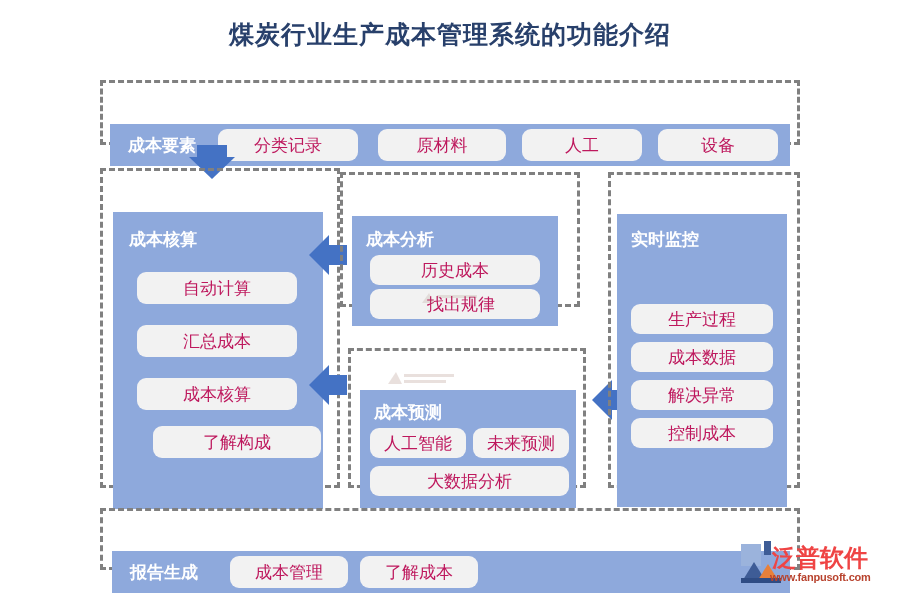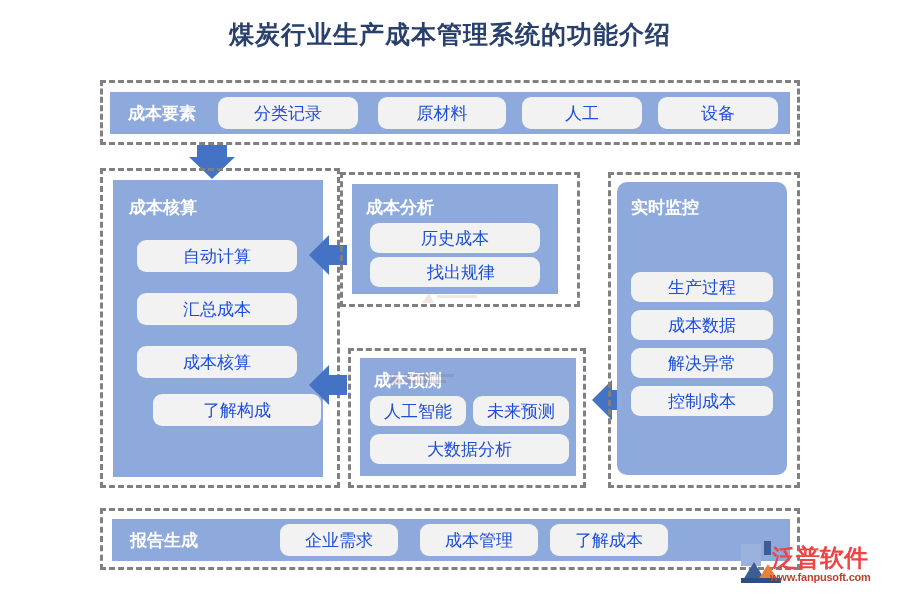--- a/index.html
+++ b/index.html
@@ -41,34 +41,35 @@
     border: 3px dashed #808080;
     box-sizing: border-box;
     background: transparent;
   }
 
   
   .panel {
     position: absolute;
     background: #8EA9DC;
     box-sizing: border-box;
+    margin-top: 32px;
   }
 
   .panel-title {
     color: #FFFFFF;
     font-weight: bold;
     font-size: 17px;
     white-space: nowrap;
   }
 
   
   .chip {
     background: #F2F2F2;
     border-radius: 9px;
-    color: #1d4ed8;
+    color: #be185d;
     font-size: 17px;
     display: flex;
     align-items: center;
     justify-content: center;
     box-sizing: border-box;
     white-space: nowrap;
     line-height: 1;
   }
 
   
@@ -210,34 +211,33 @@
     <div class="chip" style="position:absolute; left:10px; top:76px; width:199px; height:30px;">大数据分析</div>
   </div>
 
   <div>
     <div class="arrow-left-stem" style="left:612px; top:390px; width:18px; height:20px;"></div>
     <div class="arrow arrow-left" style="left:592px; top:380px;"></div>
   </div>
 
   <div class="dashed" style="left:608px; top:172px; width:192px; height:316px;"></div>
 
-  <div class="panel" style="left:617px; top:182px; width:170px; height:293px;border-radius:10px;">
+  <div class="panel" style="left:617px; top:182px; width:170px; height:293px;">
     <div class="panel-title" style="position:absolute; left:14px; top:14px;">实时监控</div>
     <div class="chip" style="position:absolute; left:14px; top:90px; width:142px; height:30px;">生产过程</div>
     <div class="chip" style="position:absolute; left:14px; top:128px; width:142px; height:30px;">成本数据</div>
     <div class="chip" style="position:absolute; left:14px; top:166px; width:142px; height:30px;">解决异常</div>
     <div class="chip" style="position:absolute; left:14px; top:204px; width:142px; height:30px;">控制成本</div>
   </div>
 
   <div class="dashed" style="left:100px; top:508px; width:700px; height:62px;"></div>
 
   <div class="panel" style="left:112px; top:519px; width:678px; height:42px;">
     <div class="band">
       <div class="panel-title">报告生成</div>
-      <div class="chip" style="width:118px; margin-left:72px;">企业需求</div>
       <div class="chip" style="width:118px; margin-left:22px;">成本管理</div>
       <div class="chip" style="width:118px; margin-left:12px;">了解成本</div>
     </div>
   </div>
 
   <div class="wm-ghost" style="left:386px; top:368px; width:70px; height:20px; opacity:0.18;">
     <svg width="70" height="20" viewBox="0 0 70 20">
       <path d="M2 16 L10 4 L16 16 Z" fill="#8a5a4a"></path>
       <rect x="18" y="6" width="50" height="3" fill="#8a5a4a"></rect>
       <rect x="18" y="12" width="42" height="3" fill="#8a5a4a"></rect>

